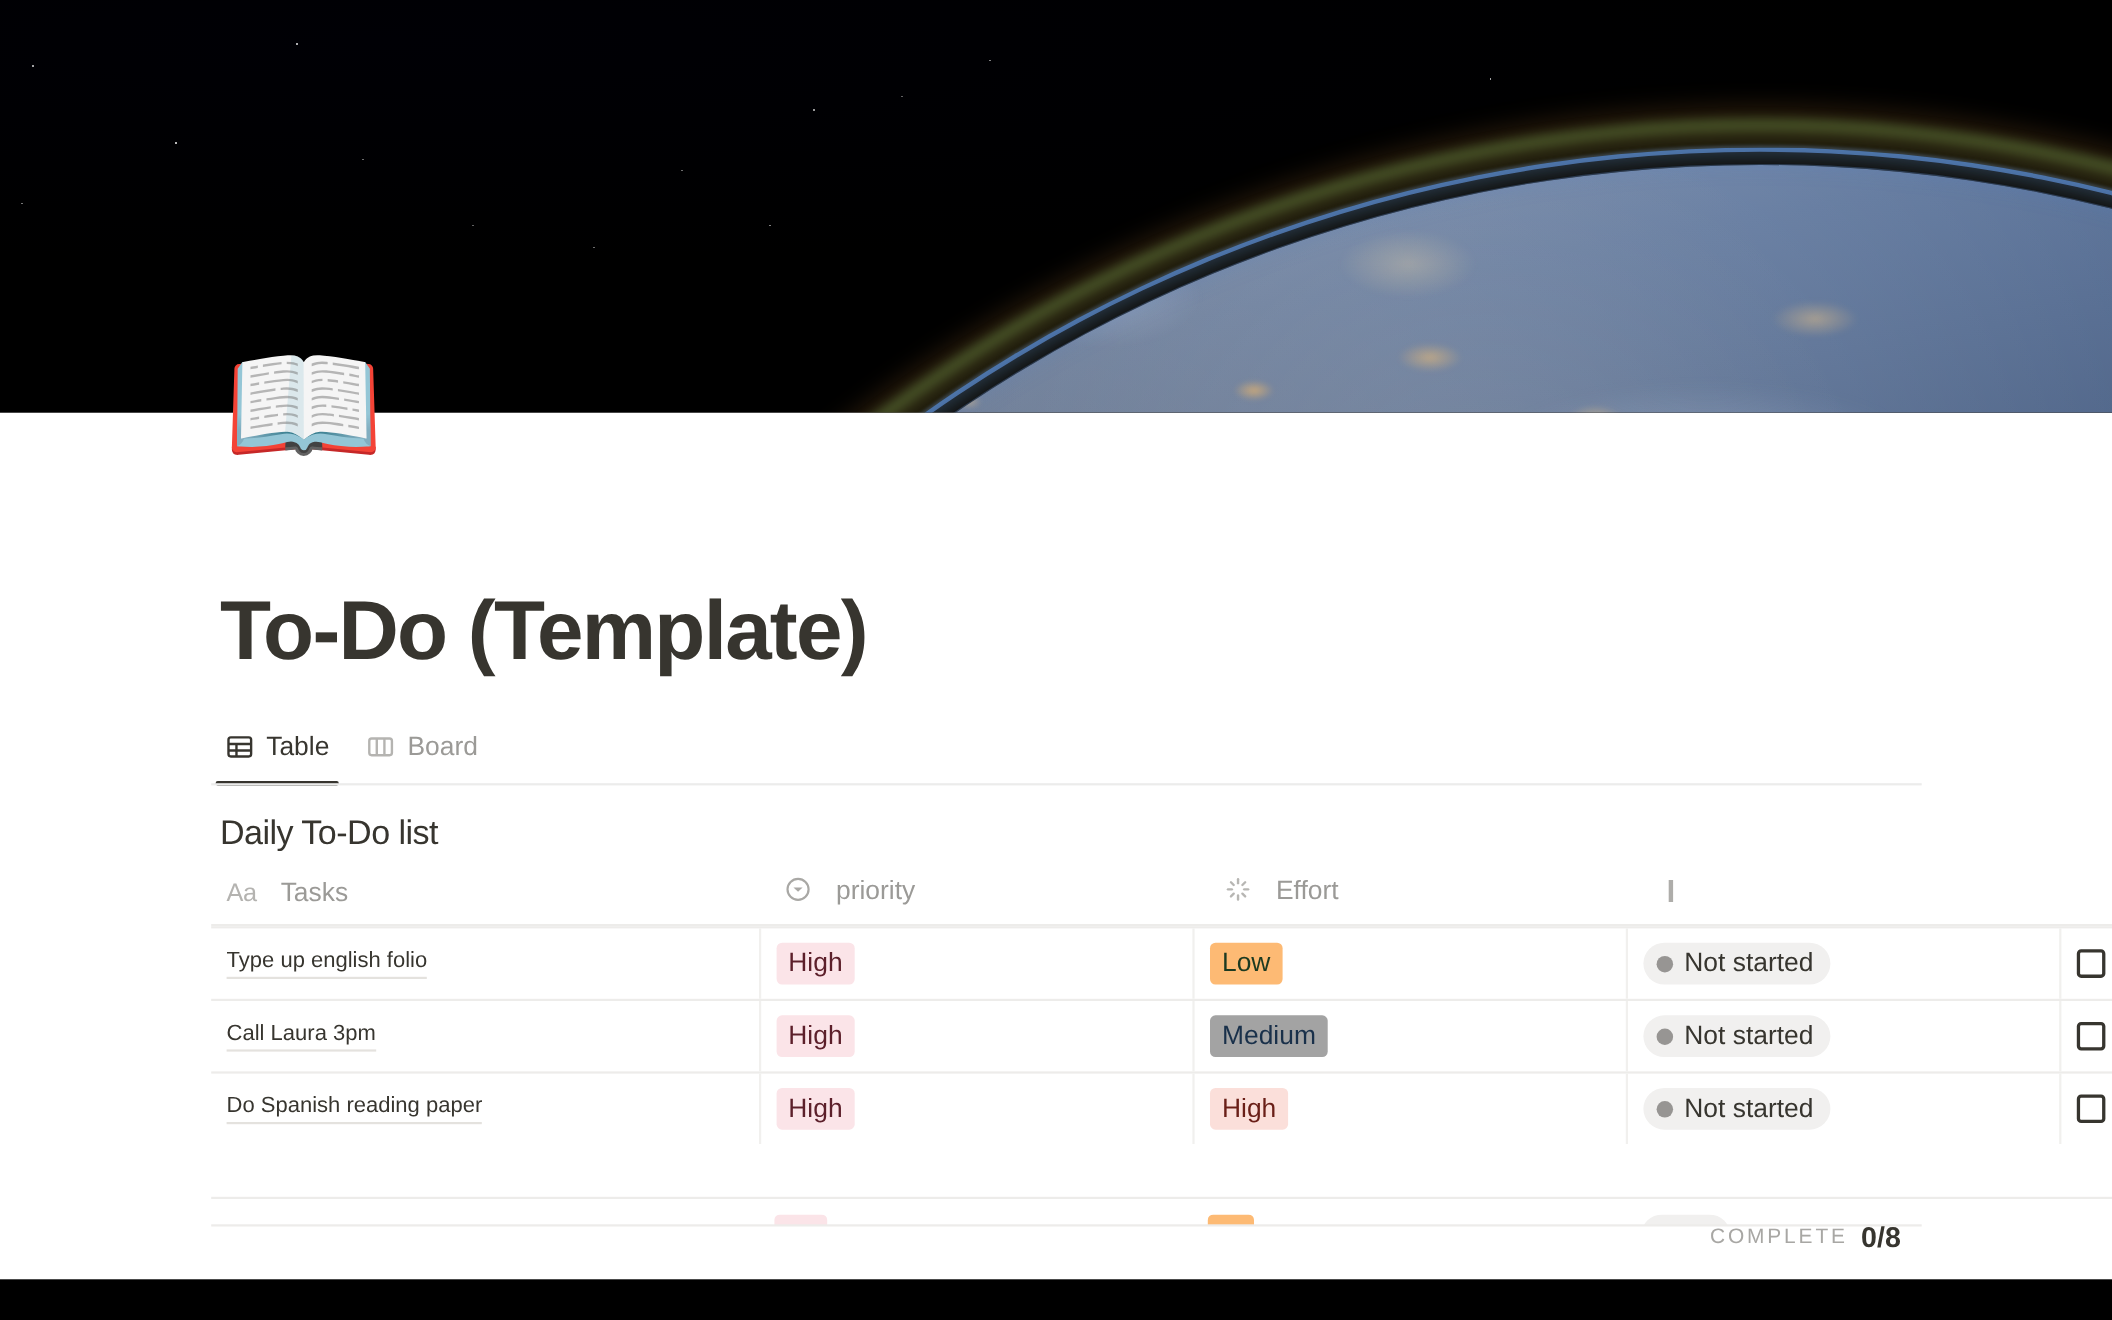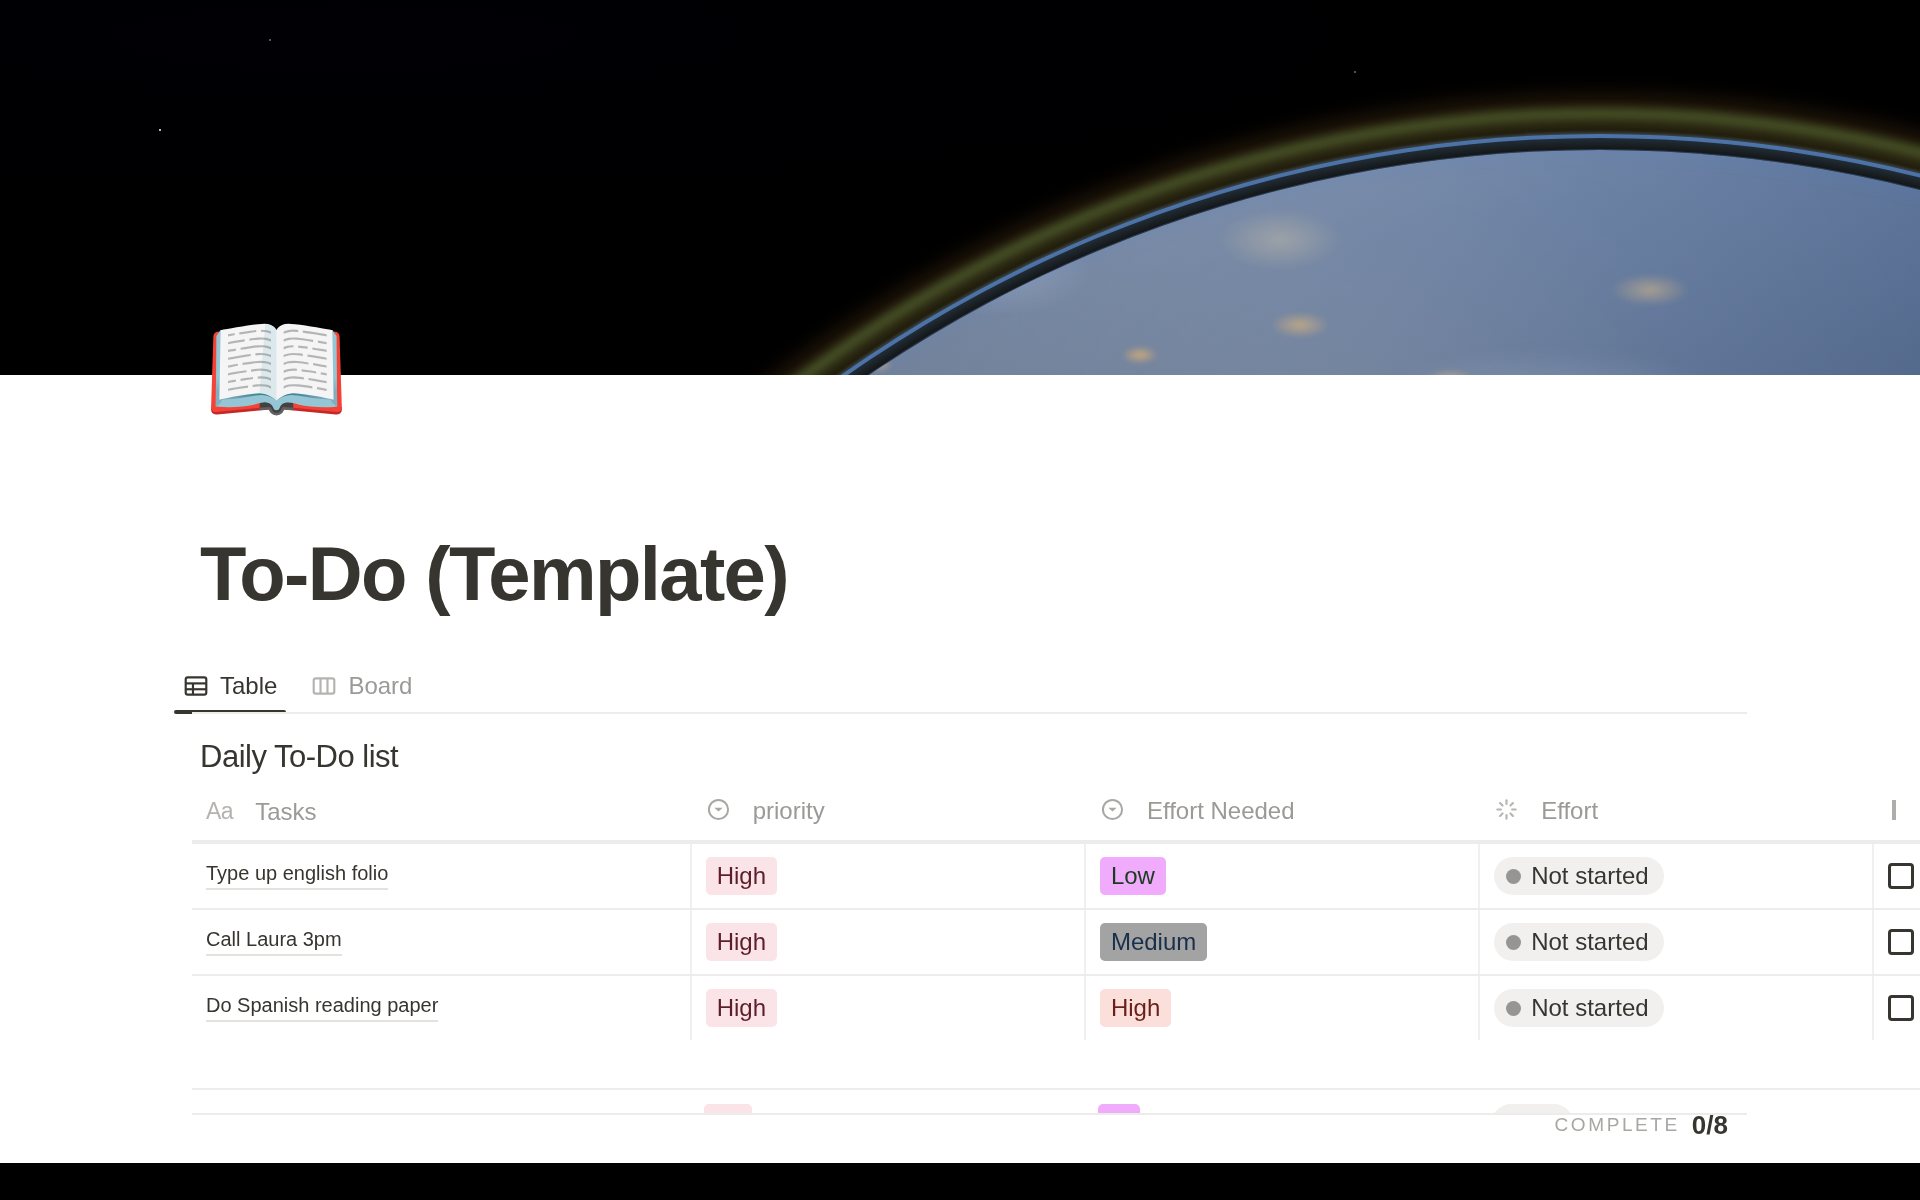--- a/index.html
+++ b/index.html
@@ -149,22 +149,22 @@
   #content{ position:absolute; left:0; top:375px; width:1920px; }
 
   #title{
     position:absolute; left:200px; top:155px;
     font-size:76px; font-weight:bold; letter-spacing:-1.6px;
     color:#37352f; white-space:nowrap;
   }
 
   
   #view-tabs{
-    position:absolute; left:174px; top:283px;
-    display:flex; align-items:flex-end; height:56px;
+    position:absolute; left:196px; top:283px;
+    display:flex; height:56px;
   }
   .view-tab{
     display:flex; align-items:center; gap:11px;
     padding:0 9px 14px 9px; margin-right:16px;
     font-size:24px; color:#9b9a97; cursor:pointer;
     position:relative;
   }
   .view-tab.active{ color:#37352f; }
   .view-tab.active::after{
     content:""; position:absolute; left:0; right:0; bottom:0;
@@ -218,21 +218,21 @@
     padding-bottom:3px; white-space:nowrap;
     cursor:pointer;
   }
 
   .pill{
     display:inline-flex; align-items:center;
     height:38px; padding:0 11px; border-radius:5px;
     font-size:24px; white-space:nowrap;
   }
   .pill-pri-high { background:#fbe4e8; color:#5c1f2a; }
-  .pill-eff-low  { background:#f0abfc; color:#1c3a21; }
+  .pill-eff-low  { background:#fdba74; color:#1c3a21; }
   .pill-eff-med  { background:#a3a3a3; color:#19304a; }
   .pill-eff-high { background:#fbdfda; color:#6a1f18; }
 
   .pill-status{
     background:#f1f0ef; color:#37352f; border-radius:20px;
     padding:0 15px 0 12px; gap:10px;
   }
   .dot{ width:15px; height:15px; border-radius:50%; background:#979593; flex:0 0 auto; }
 
   .chk{
@@ -328,31 +328,20 @@
         </div>
         <div class="tcell c-pri">
           <span class="hdr">
             <span>
               <svg width="25" height="25" viewBox="0 0 24 24" fill="none" stroke="#a9a8a5" stroke-width="1.9">
                 <circle cx="12" cy="12" r="9.2"></circle>
                   <path d="M8 10.4l4 3.6 4-3.6z" fill="#a9a8a5" stroke="none"></path>
               </svg>
             </span>
             <span>priority</span>
-          </span>
-        </div>
-        <div class="tcell c-eff">
-          <span class="hdr">
-            <span>
-              <svg width="25" height="25" viewBox="0 0 24 24" fill="none" stroke="#a9a8a5" stroke-width="1.9">
-                <circle cx="12" cy="12" r="9.2"></circle>
-                  <path d="M8 10.4l4 3.6 4-3.6z" fill="#a9a8a5" stroke="none"></path>
-              </svg>
-            </span>
-            <span>Effort Needed</span>
           </span>
         </div>
         <div class="tcell c-stat">
           <span class="hdr">
             <span>
               <svg width="25" height="25" viewBox="0 0 24 24" stroke="#b7b6b3" stroke-width="2.1" stroke-linecap="round">
                 <line x1="12" y1="3.2" x2="12" y2="6.6"></line>
                 <line x1="12" y1="17.4" x2="12" y2="20.8"></line>
                 <line x1="3.2" y1="12" x2="6.6" y2="12"></line>
                 <line x1="17.4" y1="12" x2="20.8" y2="12"></line>

